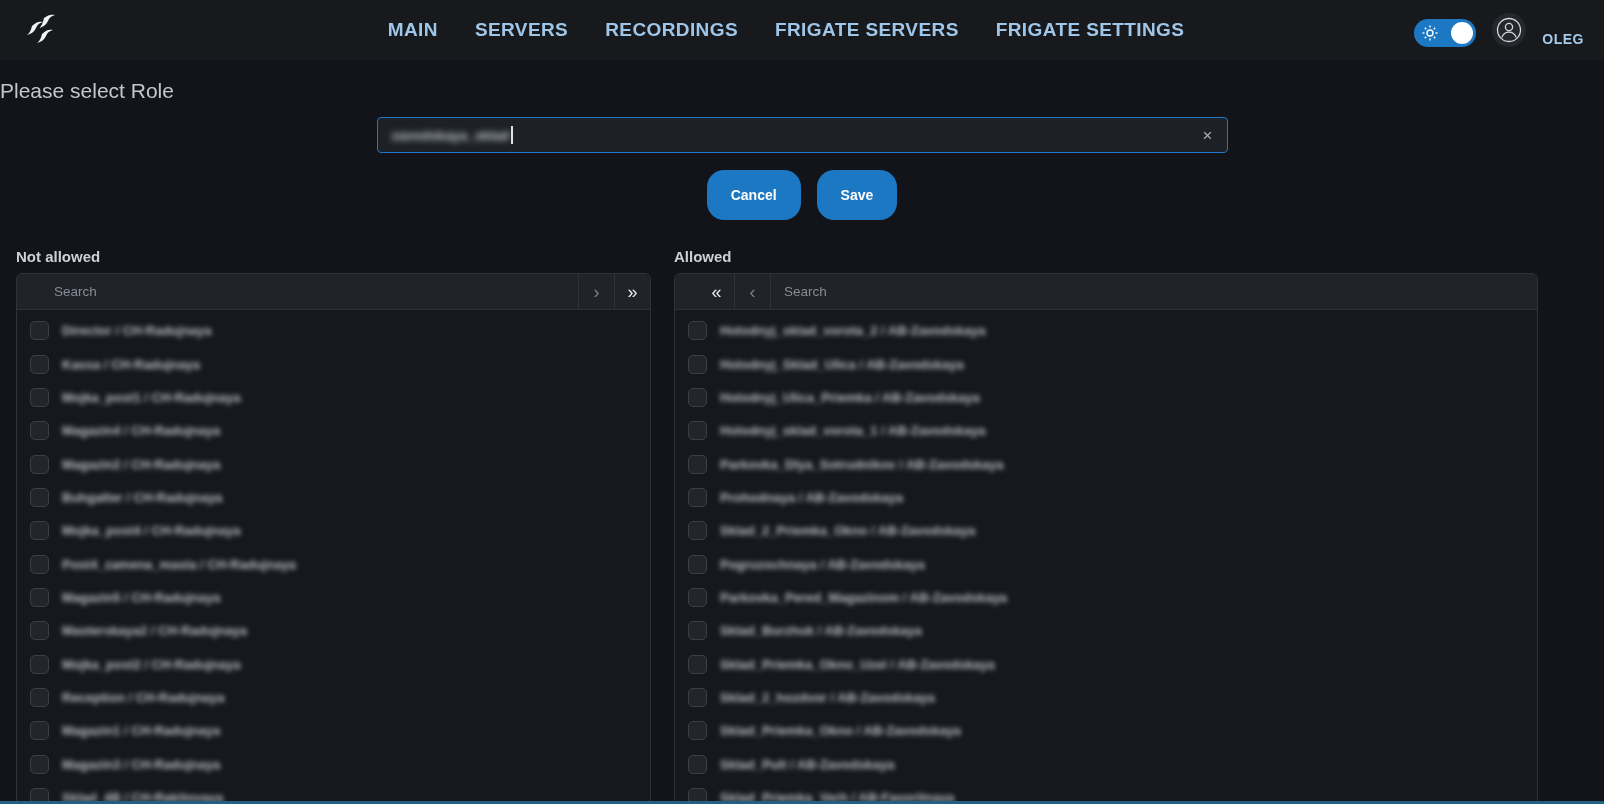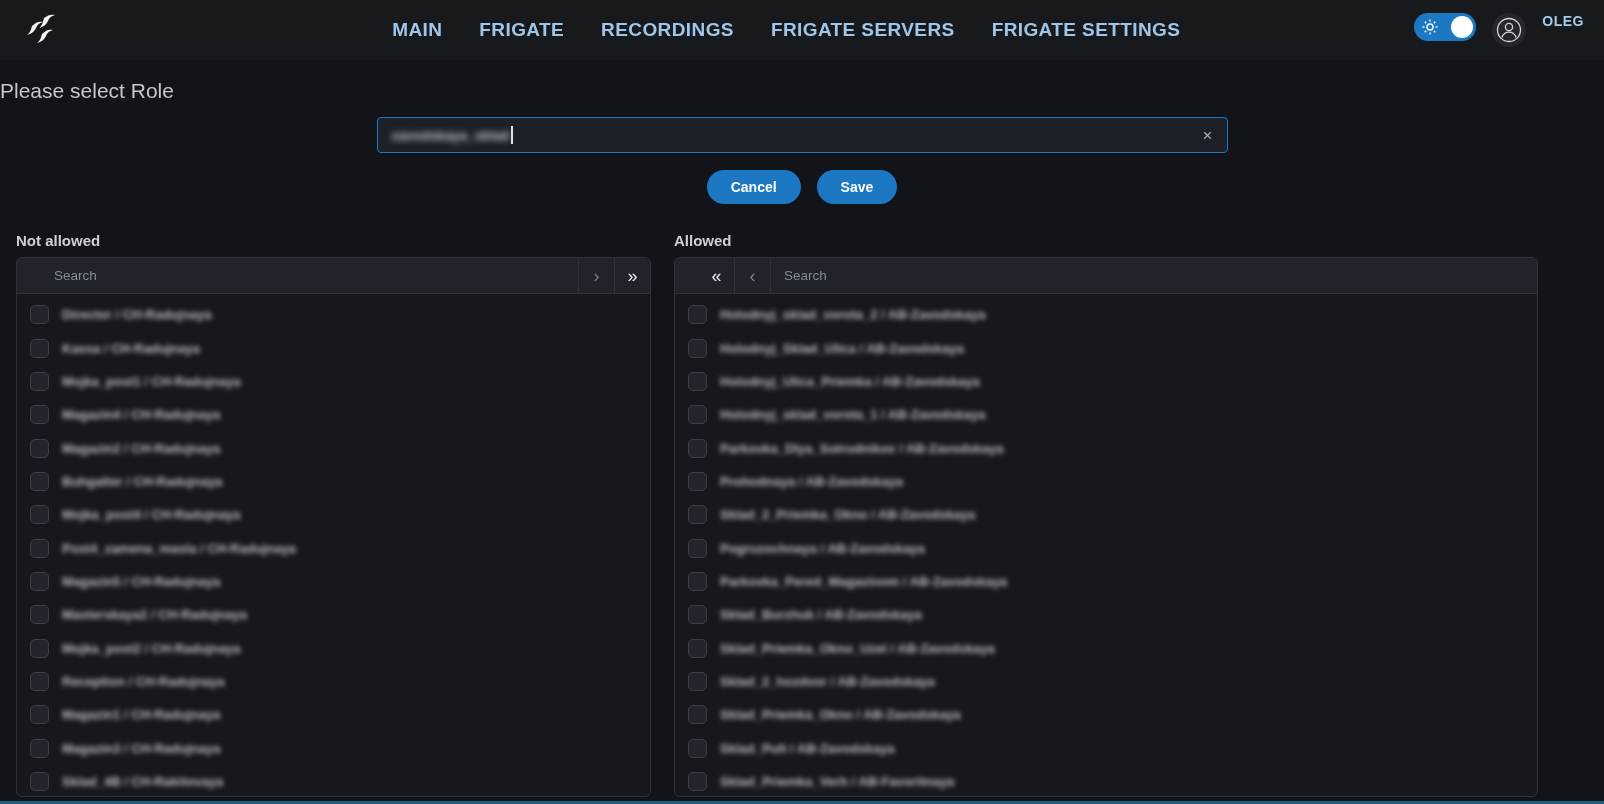--- a/index.html
+++ b/index.html
@@ -19,21 +19,21 @@
   }
   .logo { width:44px; height:44px; display:flex; align-items:center; justify-content:center; cursor:pointer; }
   .nav-links {
     position:absolute; left:50%; top:0; transform:translateX(-52%);
     height:60px; display:flex; align-items:center; gap:37px;
   }
   .nav-links a {
     color:#9fc6e8; text-decoration:none; font-weight:bold;
     font-size:19px; letter-spacing:.4px; cursor:pointer; white-space:nowrap;
   }
-  .nav-right { margin-left:auto; display:flex; align-items:flex-start; gap:16px; }
+  .nav-right { margin-left:auto; display:flex; align-items:flex-end; gap:16px; }
   .toggle {
     width:62px; height:28px; border-radius:14px; background:#1d78c4;
     position:relative; cursor:pointer; display:flex; align-items:center;
   }
   .toggle .sun { position:absolute; left:8px; top:6px; }
   .toggle .knob {
     position:absolute; right:3px; top:3px; width:22px; height:22px;
     border-radius:50%; background:#ffffff;
   }
   .avatar {
@@ -57,21 +57,21 @@
     filter:blur(3px);
   }
   .role-input .caret { width:1.5px; height:18px; background:#dfe3e7; margin-left:2px; }
   .role-input .clear {
     position:absolute; right:10px; top:50%; transform:translateY(-50%);
     color:#aab0b7; font-size:17px; line-height:1; cursor:pointer; padding:2px 4px;
   }
   .actions { display:flex; justify-content:center; gap:16px; margin-top:17px; }
   .btn {
     background:#1d78c4; color:#ffffff; border:none; border-radius:17px;
-    height:34px; padding:0 24px; font-weight:bold; font-size:14px;
+    height:50px; padding:0 24px; font-weight:bold; font-size:14px;
     font-family:"Liberation Sans", sans-serif; cursor:pointer;
   }
 
   
   .panels { display:flex; margin-top:28px; padding-left:16px; gap:23px; }
   .panel-col.left  { width:635px; }
   .panel-col.right { width:864px; }
   .panel-title { font-size:15px; font-weight:bold; color:#ccd1d6; margin-bottom:8px; }
   .panel {
     border:1px solid #2f3339; border-radius:6px; overflow:hidden;
@@ -120,21 +120,21 @@
       <g fill="#f2f3f4">
         <path d="M10 16 C14 12, 17 11, 21 12 C17 13, 15 15, 14 18 C12 22, 9 24, 5 25 C8 23, 9 20, 10 16 Z"></path>
         <path d="M22 8 C26 5, 29 4, 33 5 C29 6, 27 8, 26 11 C24 15, 21 17, 17 18 C20 16, 21 12, 22 8 Z"></path>
         <path d="M20 24 C24 20, 27 19, 31 20 C27 21, 25 23, 24 26 C22 30, 19 32, 15 33 C18 31, 19 28, 20 24 Z"></path>
       </g>
     </svg>
   </div>
 
   <nav class="nav-links">
     <a>MAIN</a>
-    <a>FRIGATE</a>
+    <a>SERVERS</a>
     <a>RECORDINGS</a>
     <a>FRIGATE SERVERS</a>
     <a>FRIGATE SETTINGS</a>
   </nav>
 
   <div class="nav-right">
     <div class="toggle">
       <span class="sun">
         <svg width="16" height="16" viewBox="0 0 16 16" fill="none" stroke="#ffffff" stroke-width="1.4">
           <circle cx="8" cy="8" r="3"></circle>

